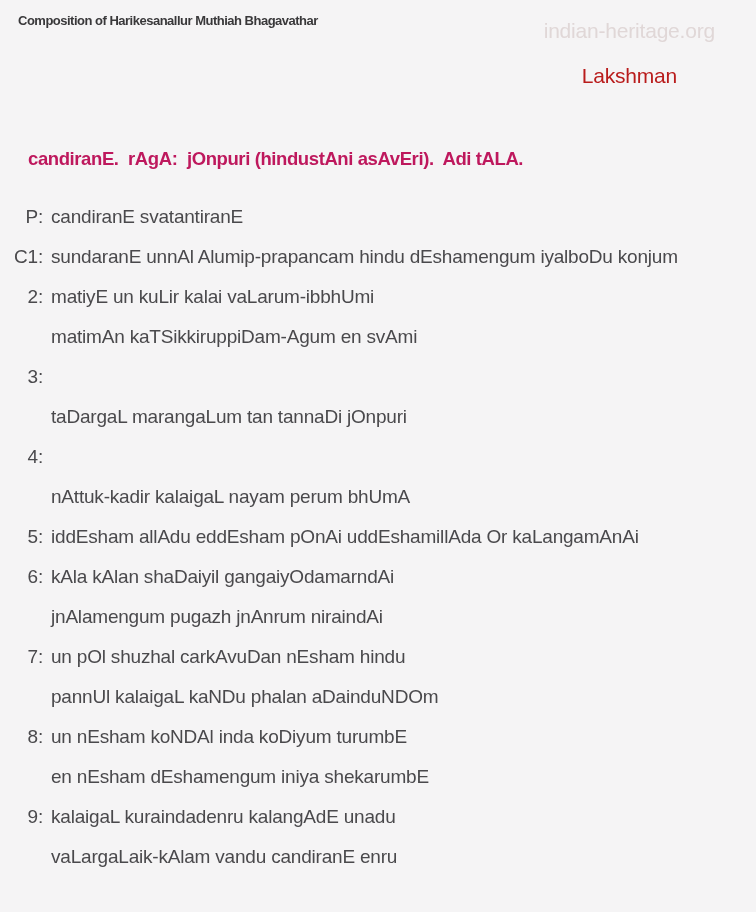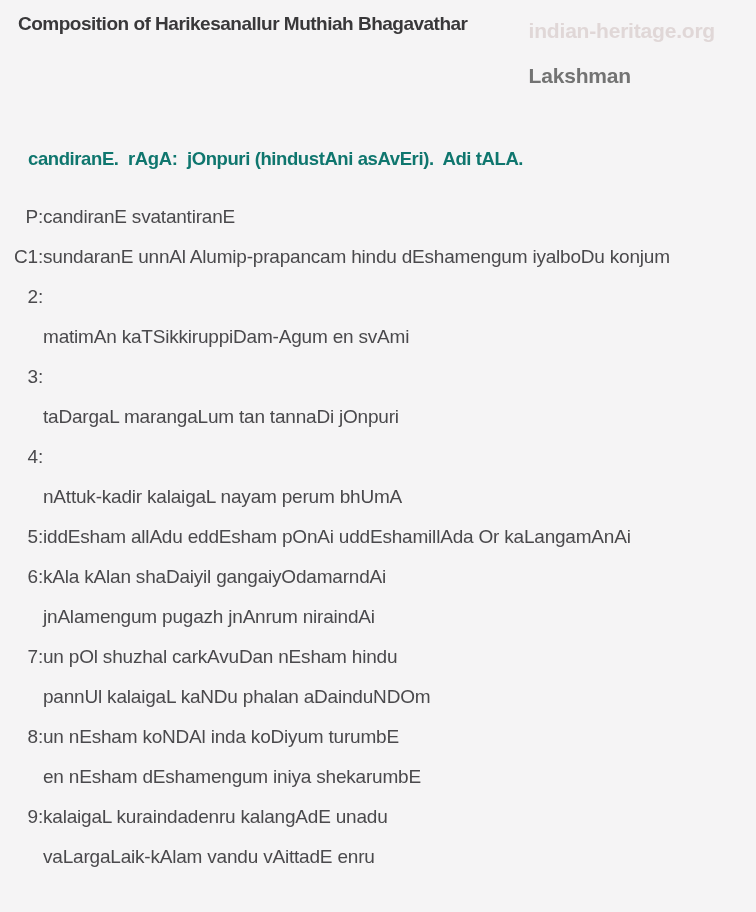--- a/index.html
+++ b/index.html
@@ -12,48 +12,48 @@
     position: relative;
     width: 756px;
     height: 912px;
     background: #f5f4f5;
     overflow: hidden;
   }
   .header-title {
     position: absolute;
     left: 18px;
     top: 13px;
-    font-size: 19px;
+    font-size: 13px;
     font-weight: 700;
     letter-spacing: -0.5px;
     color: #39383a;
     white-space: pre;
   }
   .watermark {
     position: absolute;
     right: 41px;
     top: 8px;
-    text-align: left;
+    text-align: center;
     font-size: 21px;
-    font-weight: 700;
+    font-weight: 400;
     letter-spacing: -0.2px;
     line-height: 45px;
     color: #e0d7d7;
   }
   .wm-name {
-    color: #737373;
+    color: #b91c1c;
   }
   .song-title {
     position: absolute;
     left: 28px;
     top: 148px;
     font-size: 18.5px;
     font-weight: 700;
     letter-spacing: -0.4px;
-    color: #0f766e;
+    color: #be185d;
     white-space: pre-wrap;
   }
   .verses {
     position: absolute;
     left: 0;
     top: 197px;
     right: 0;
     color: #4a494c;
     font-size: 19px;
     letter-spacing: -0.2px;
@@ -63,20 +63,21 @@
     height: 40px;
     align-items: center;
   }
   .verse-label {
     flex: none;
     width: 43px;
     text-align: right;
     white-space: pre;
   }
   .verse-text {
+    margin-left: 8px;
     white-space: pre;
   }
 </style>
 </head>
 <body>
 
 <div class="page">
 
   <div class="header-title">Composition of Harikesanallur Muthiah Bhagavathar</div>
 
@@ -91,20 +92,21 @@
       <div class="verse-line">
         <span class="verse-label">P:</span>
         <span class="verse-text">candiranE svatantiranE</span>
       </div>
       <div class="verse-line">
         <span class="verse-label">C1:</span>
         <span class="verse-text">sundaranE unnAl Alumip-prapancam hindu dEshamengum iyalboDu konjum</span>
       </div>
       <div class="verse-line">
         <span class="verse-label">2:</span>
+        <span class="verse-text">matiyE un kuLir kalai vaLarum-ibbhUmi</span>
       </div>
       <div class="verse-line">
         <span class="verse-label"></span>
         <span class="verse-text">matimAn kaTSikkiruppiDam-Agum en svAmi</span>
       </div>
       <div class="verse-line">
         <span class="verse-label">3:</span>
       </div>
       <div class="verse-line">
         <span class="verse-label"></span>
@@ -144,17 +146,17 @@
       <div class="verse-line">
         <span class="verse-label"></span>
         <span class="verse-text">en nEsham dEshamengum iniya shekarumbE</span>
       </div>
       <div class="verse-line">
         <span class="verse-label">9:</span>
         <span class="verse-text">kalaigaL kuraindadenru kalangAdE unadu</span>
       </div>
       <div class="verse-line">
         <span class="verse-label"></span>
-        <span class="verse-text">vaLargaLaik-kAlam vandu vAittadE enru</span>
+        <span class="verse-text">vaLargaLaik-kAlam vandu candiranE enru</span>
       </div>
     </div>
 
 </div>
 
 </body></html>

